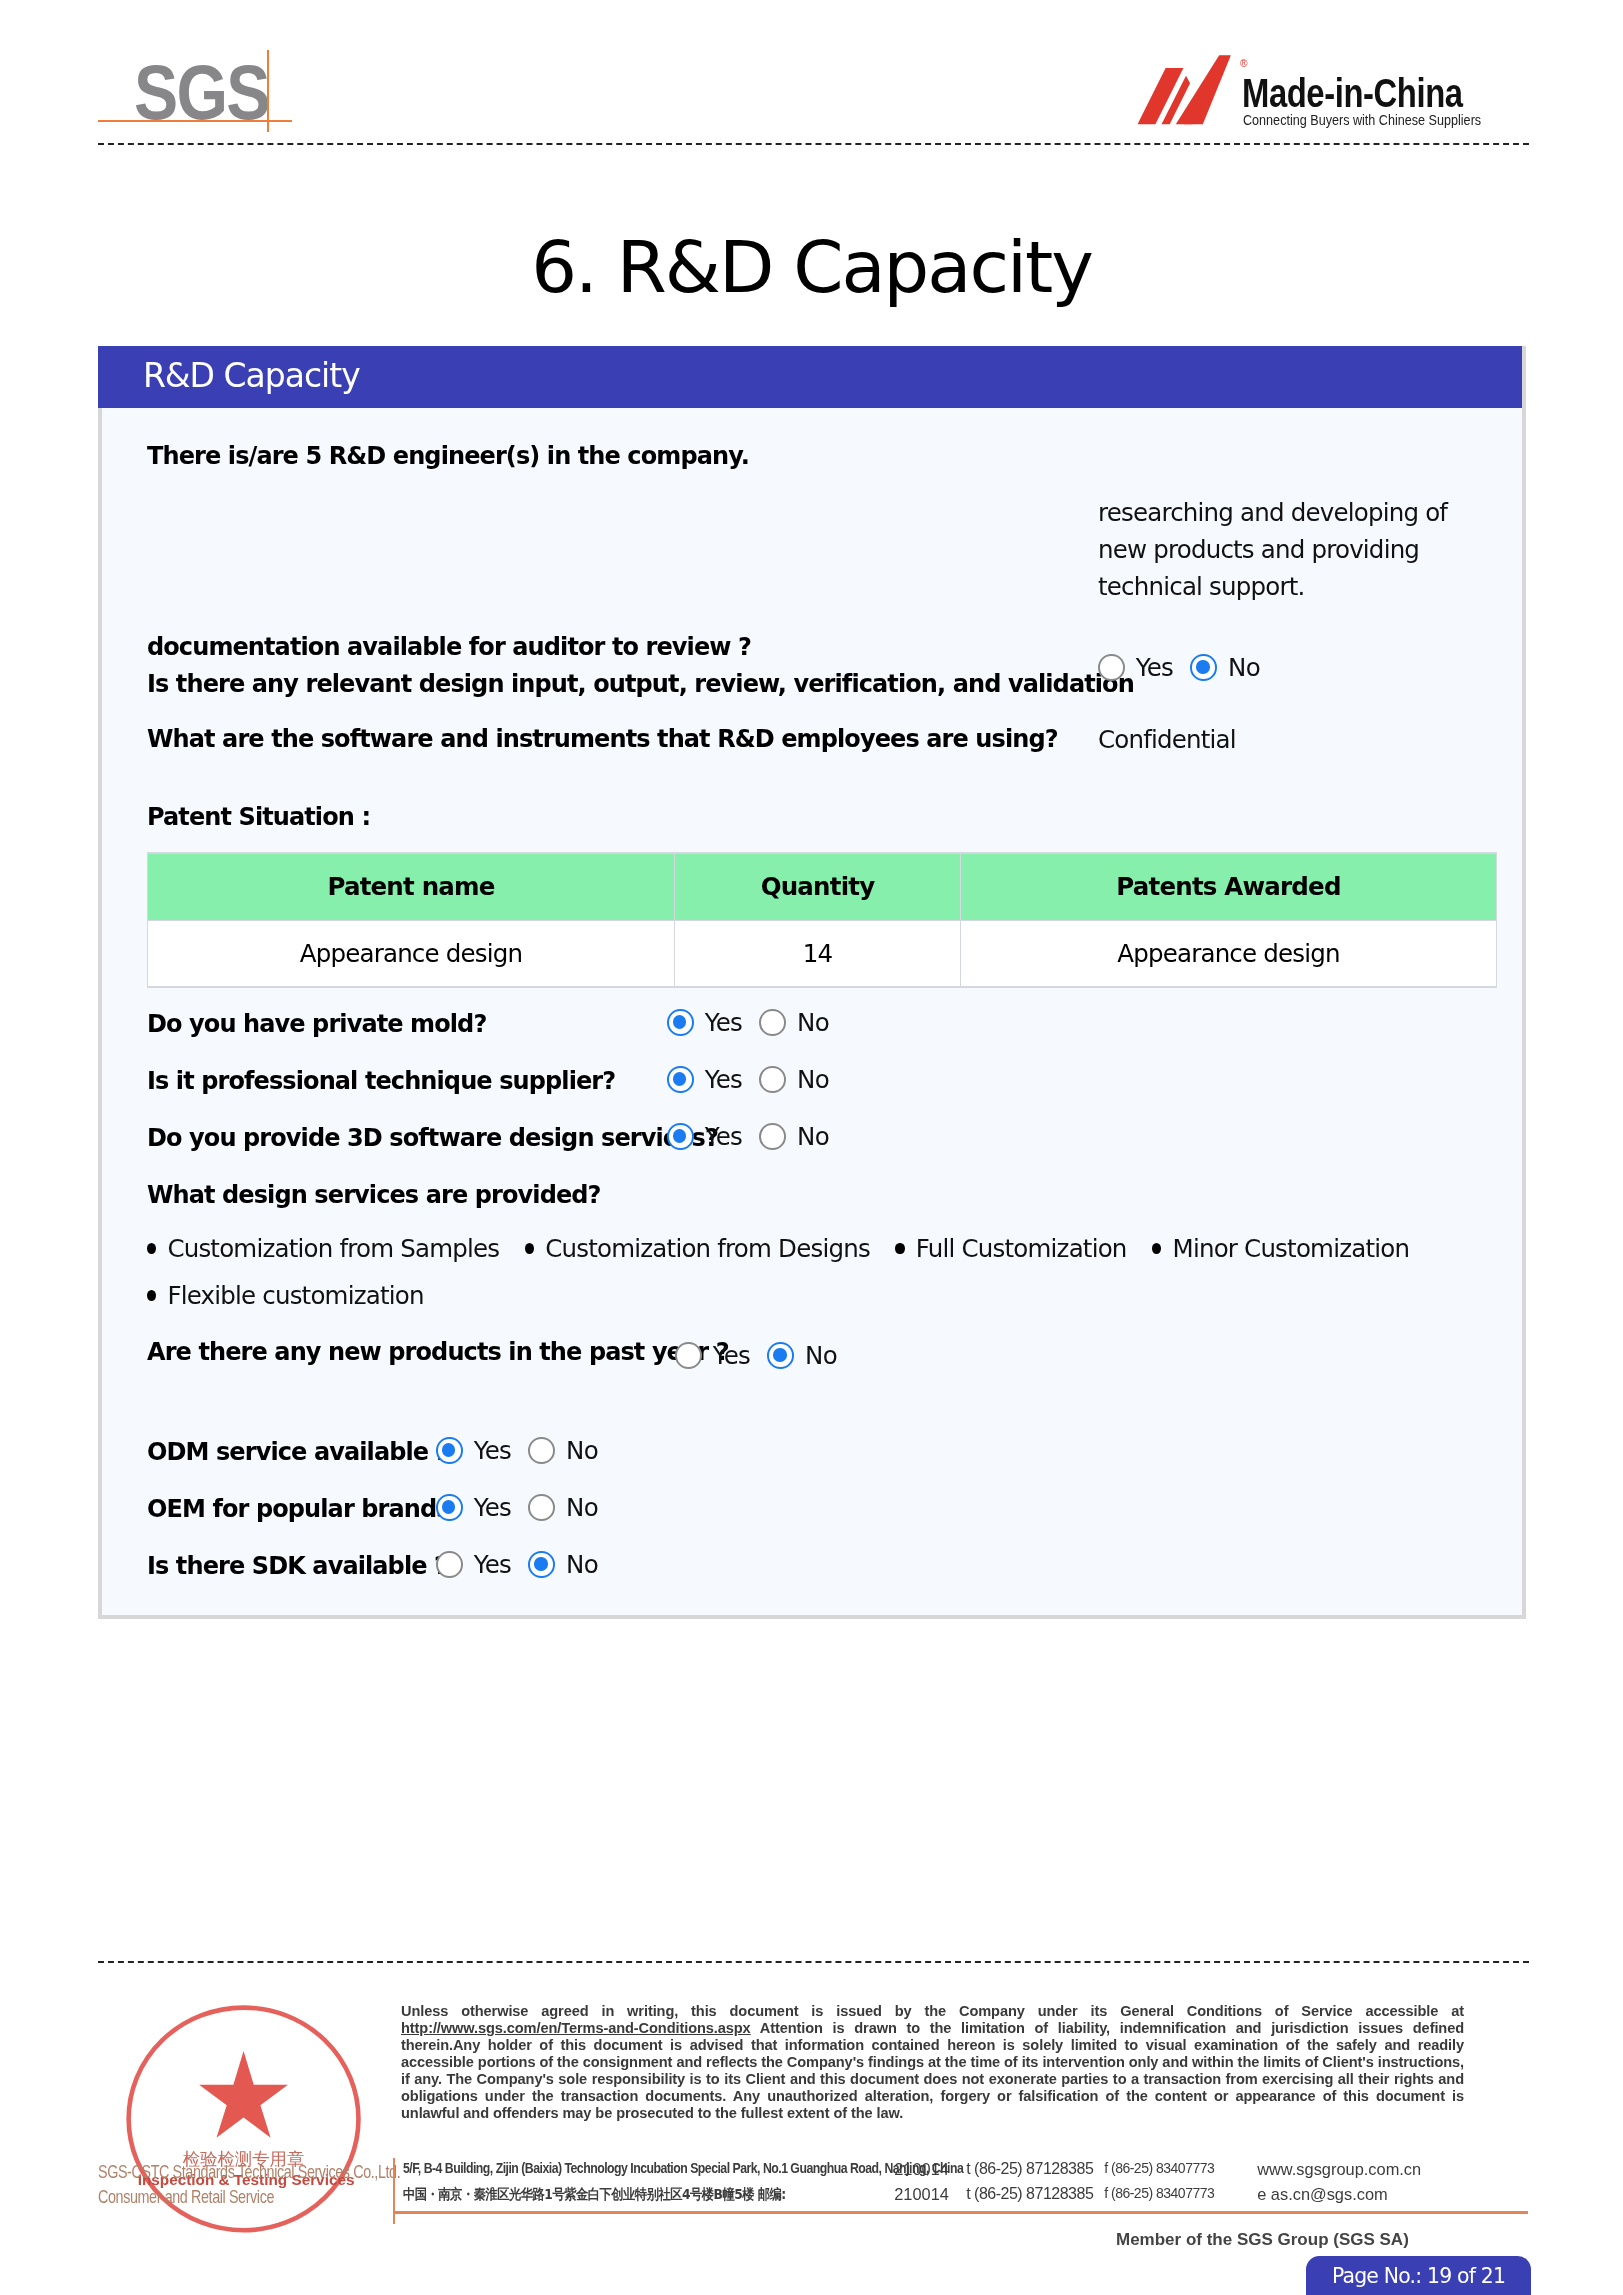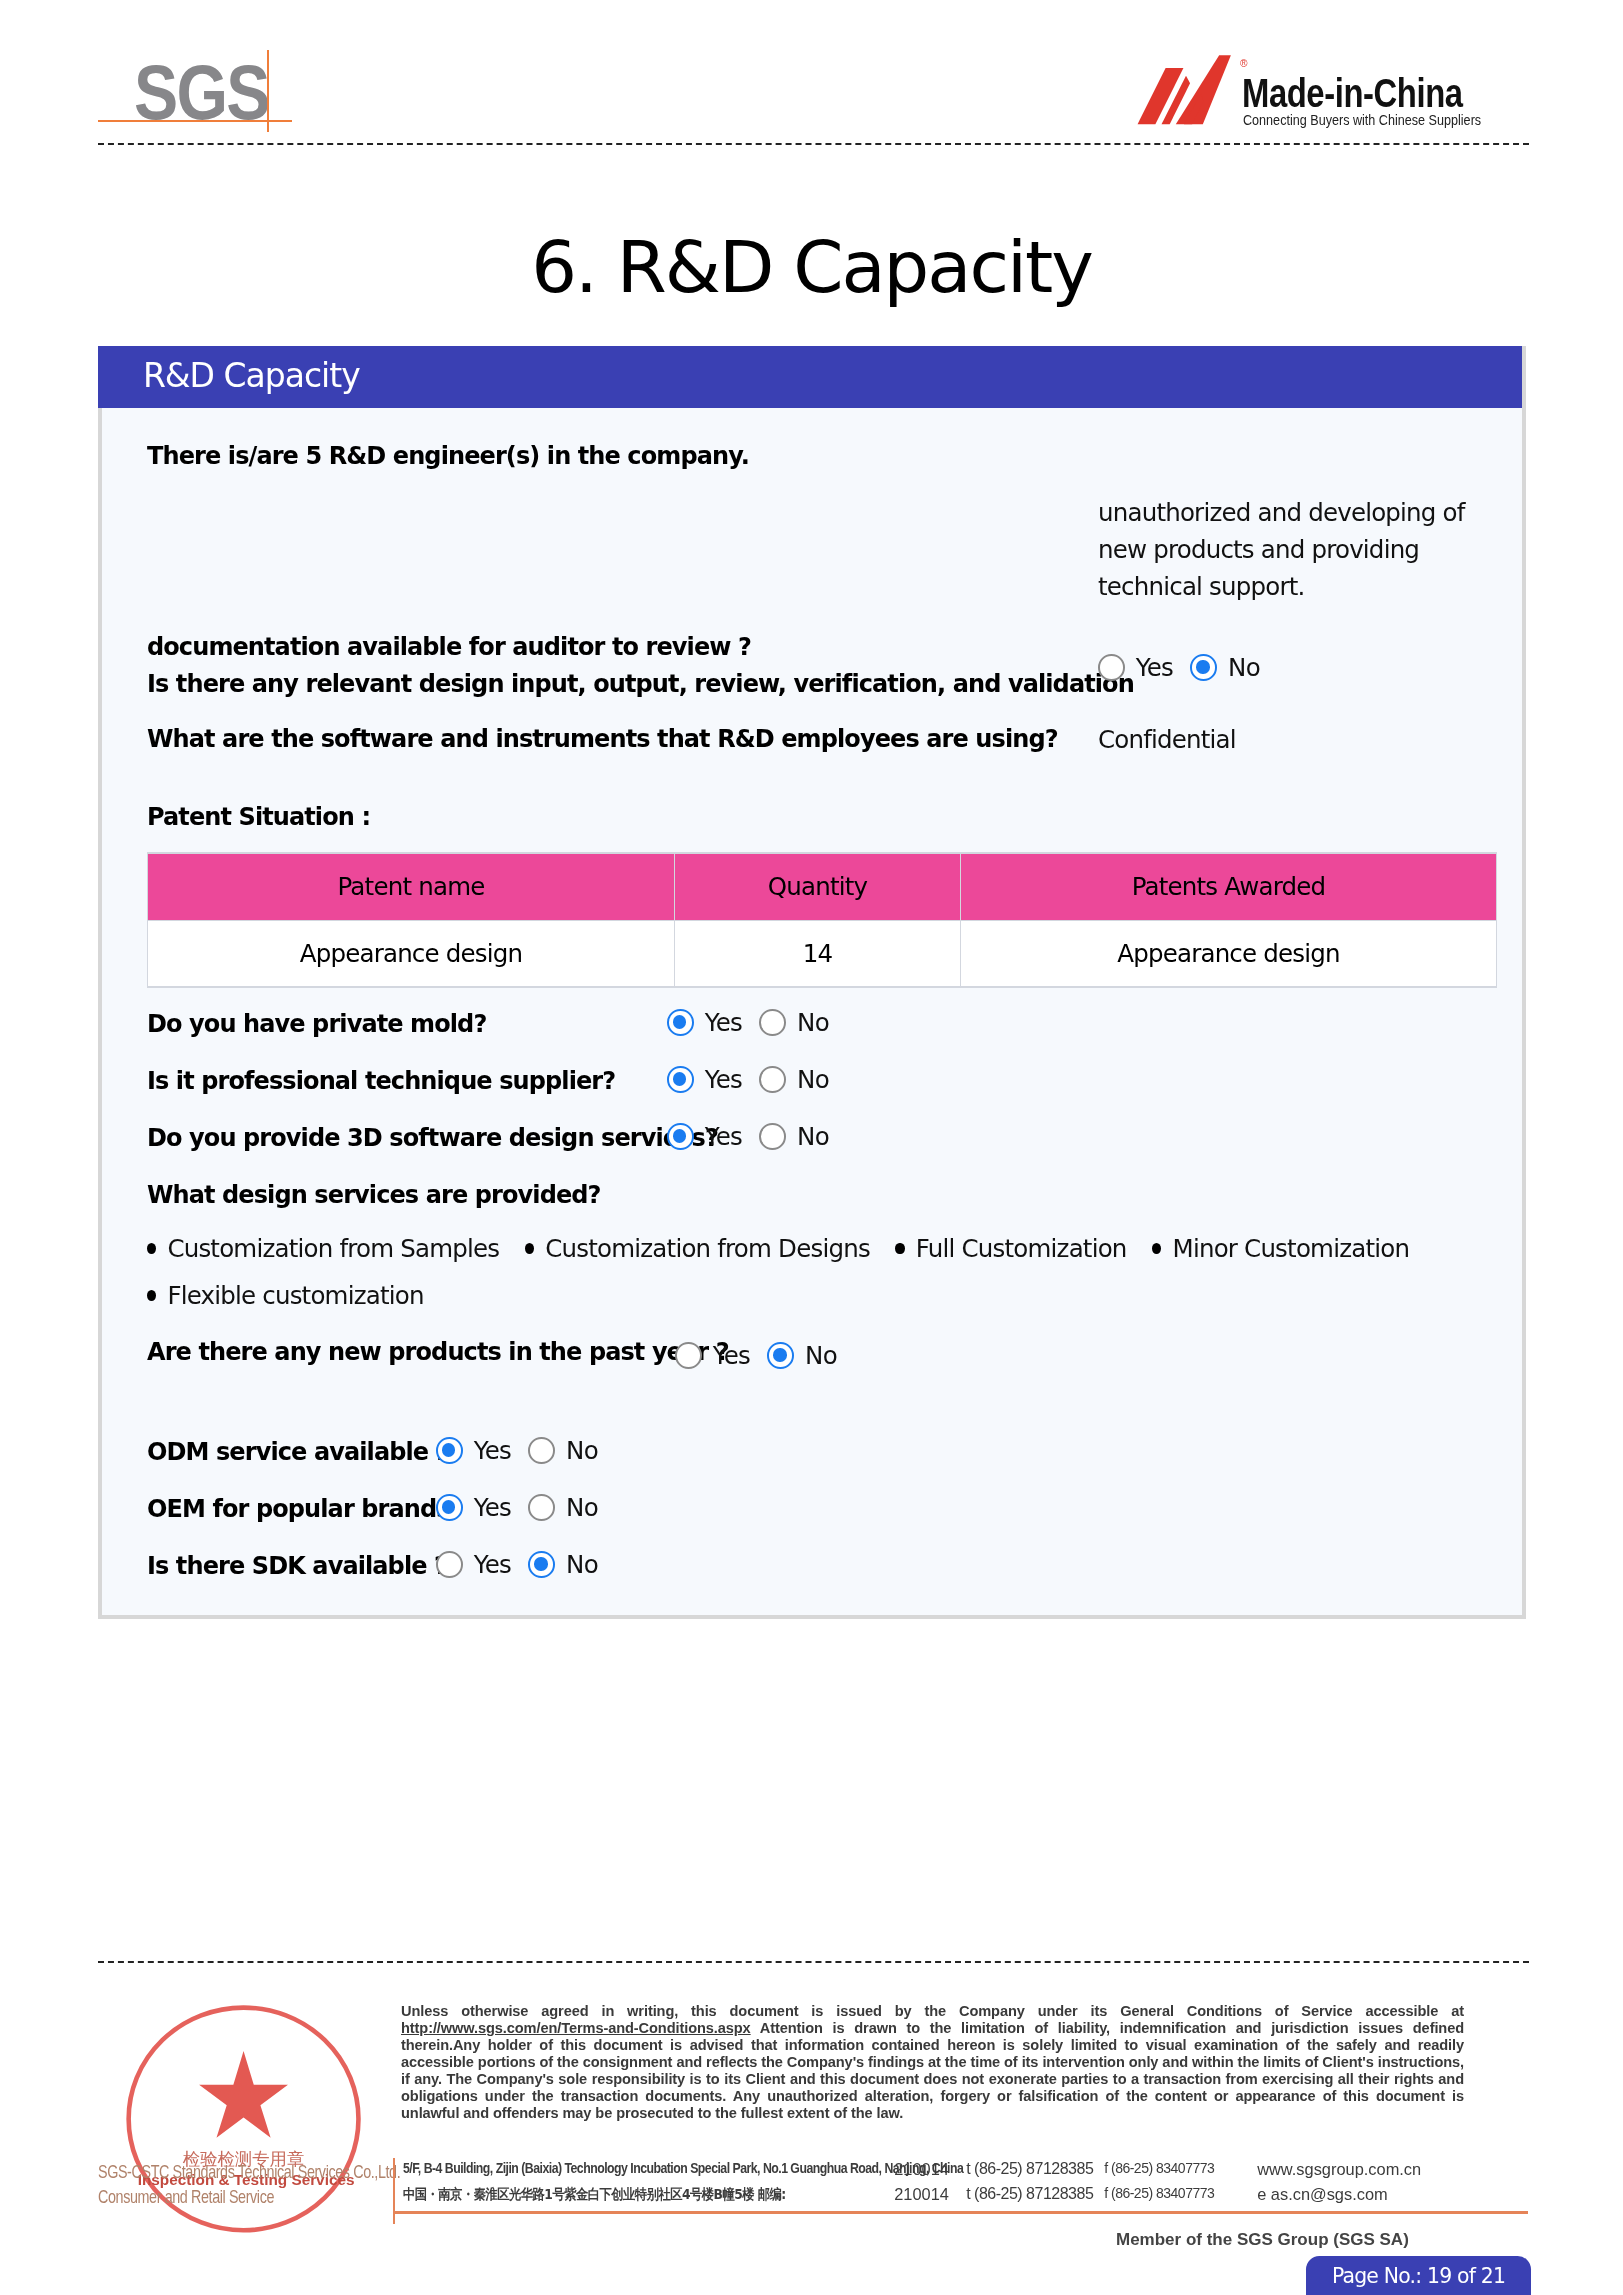--- a/index.html
+++ b/index.html
@@ -36,21 +36,21 @@
   .radio-group { position: absolute; display: flex; align-items: center; height: 31px; }
   .radio { display: flex; align-items: center; margin-right: 17.4px; cursor: pointer; }
   .radio .dot { width: 26.6px; height: 26.6px; border-radius: 50%; border: 2px solid #8a8a8a; background: #fff; margin-right: 11.2px; position: relative; }
   .radio.checked .dot { border: 2.6px solid #1a7cf0; }
   .radio.checked .dot::after { content: ""; position: absolute; left: 4.1px; top: 4.1px; width: 13.3px; height: 13.3px; border-radius: 50%; background: #1a7cf0; }
   .radio .lbl { font-family: "DejaVu Sans", sans-serif; font-size: 24.5px; letter-spacing: -0.8px; color: #111; }
 
   
   .ptable { position: absolute; left: 45px; top: 506px; width: 1350px; border-collapse: collapse; }
   .ptable th, .ptable td { border: 1.5px solid #d3d7df; text-align: center; font-family: "DejaVu Sans", sans-serif; letter-spacing: -0.8px; height: 67px; }
-  .ptable th { background: #ec4899; font-size: 24.5px; font-weight: 400; border-top: 2.6px solid #d3d7df; }
+  .ptable th { background: #86efac; font-size: 24.5px; font-weight: 700; border-top: 2.6px solid #d3d7df; }
   .ptable td { background: #fff; font-size: 24.5px; font-weight: 400; border-bottom: 2.6px solid #d3d7df; }
 
   
   .bullets { position: absolute; left: 45px; top: 884px; width: 1329px; display: flex; flex-wrap: wrap; row-gap: 10.2px; }
   .bullet { display: flex; align-items: center; margin-right: 25.6px; font-family: "DejaVu Sans", sans-serif; font-size: 24.5px; letter-spacing: -0.8px; color: #111; height: 37px; }
   .bullet::before { content: ""; width: 9.2px; height: 11.2px; border-radius: 50%; background: #000; margin-right: 11.2px; }
 
   
   .stamp { position: absolute; left: 98px; top: 2004px; width: 286px; height: 235px; }
   .legal { position: absolute; left: 401px; top: 2003px; width: 1063px; font-family: "Liberation Sans", sans-serif; font-size: 14.6px; line-height: 17px; color: #3a3a3a; text-align: justify; font-weight: 700; letter-spacing: -0.1px; transform: scaleX(1.0); }
@@ -96,21 +96,21 @@
 <h1 class="page-title">6. R&amp;D Capacity</h1>
 
 <div class="card">
   <div class="card-head">
     <span>R&amp;D Capacity</span>
   </div>
 
   <div class="q" style="left:45px; top:92px;">There is/are 5 R&amp;D engineer(s) in the company.</div>
 
   <div class="ans" style="left:996px; top:148px;">
-    <div>unauthorized and developing of</div>
+    <div>researching and developing of</div>
     <div>new products and providing</div>
     <div>technical support.</div>
   </div>
 
   <div class="q" style="left:45px; top:283px;">
     <div>documentation available for auditor to review ?</div>
     <div>Is there any relevant design input, output, review, verification, and validation</div>
   </div>
   <div class="radio-group" style="left:996px; top:306px;">
     <label class="radio">

